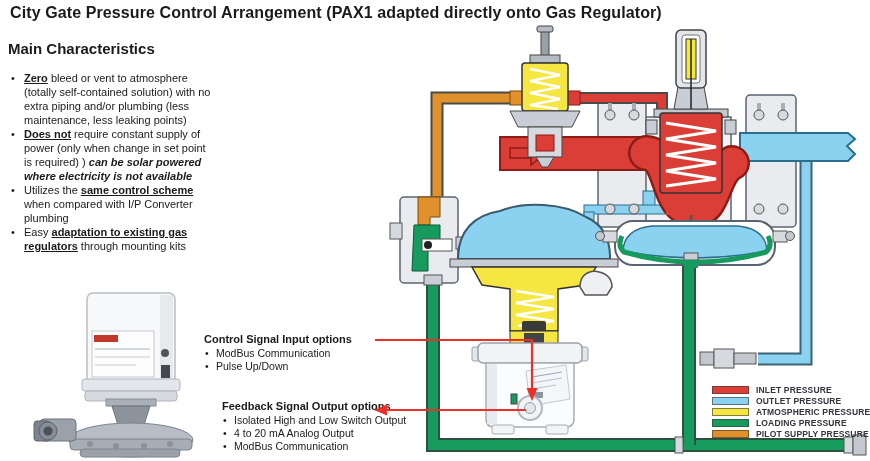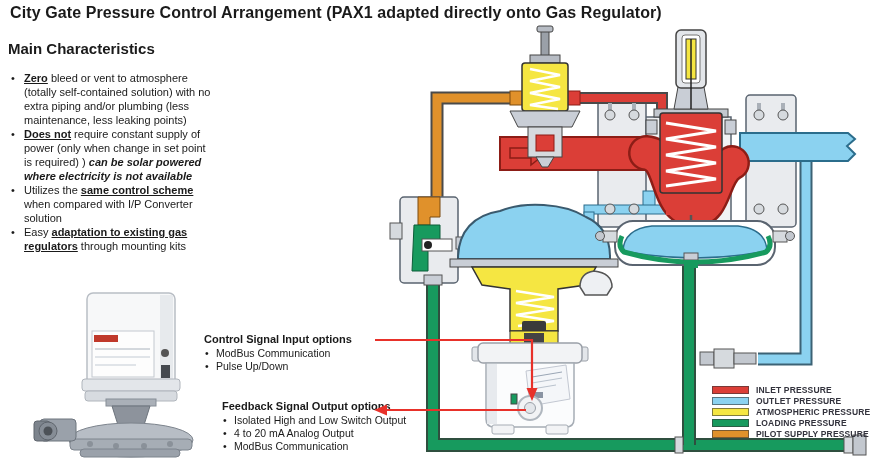--- a/index.html
+++ b/index.html
@@ -30,21 +30,21 @@
 
 <div class="stage">
 
   <div class="title">City Gate Pressure Control Arrangement (PAX1 adapted directly onto Gas Regulator)</div>
 
   <div class="left-panel">
     <div class="left-heading">Main Characteristics</div>
     <ul class="rich">
         <li><span class="b u">Zero</span><span> bleed or vent to atmosphere (totally self-contained solution) with no extra piping and/or plumbing (less maintenance, less leaking points)</span></li>
         <li><span class="b u">Does not</span><span> require constant supply of power (only when change in set point is required) ) </span><span class="b i">can be solar powered where electricity is not available</span></li>
-        <li><span>Utilizes the </span><span class="b u">same control scheme</span><span> when compared with I/P Converter solution</span></li>
+        <li><span>Utilizes the </span><span class="b u">same control scheme</span><span> when compared with I/P Converter plumbing</span></li>
         <li><span>Easy </span><span class="b u">adaptation to existing gas regulators</span><span> through mounting kits</span></li>
       </ul>
   </div>
 
   <div class="opt-block" style="left:202px;top:333px;">
     <div class="opt-heading">Control Signal Input options</div>
     <ul class="plain">
         <li>ModBus Communication</li>
         <li>Pulse Up/Down</li>
       </ul>

